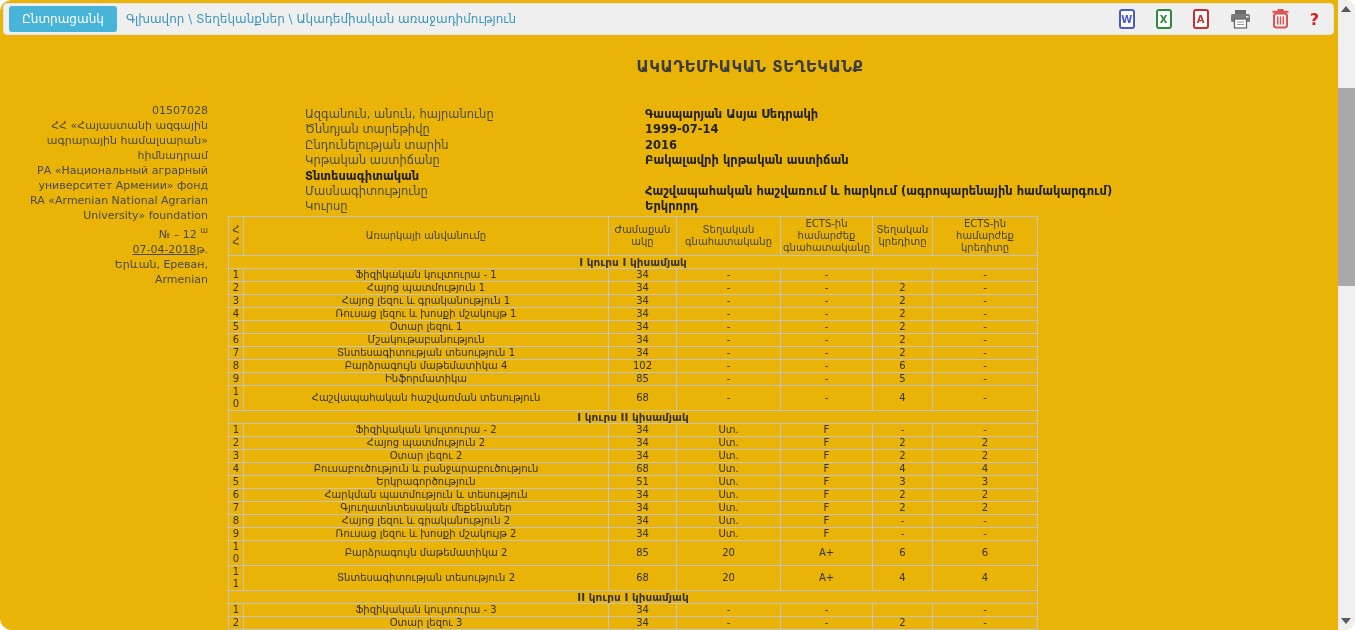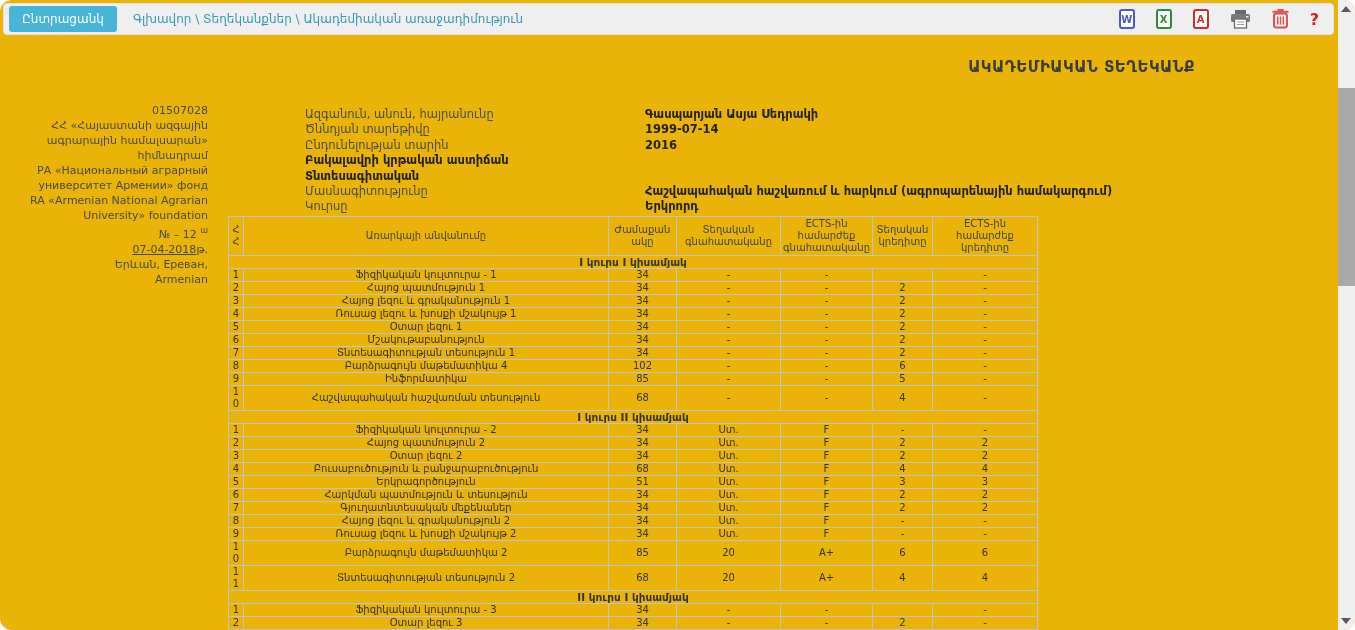--- a/index.html
+++ b/index.html
@@ -7,40 +7,40 @@
     font-family:"DejaVu Sans","Liberation Sans",sans-serif; }
   .screen { position:relative; width:1355px; height:630px; background:#eab308; overflow:hidden;border-radius:12px; }
 
   
   .toolbar { position:absolute; top:3px; left:3px; right:21px; height:32px;
     background:#efefef; border:1px solid #e2e2e2; border-radius:4px;
     display:flex; align-items:center; }
   .menu-btn { margin-left:5px; background:#47b4d8; color:#fff; border:none;
     border-radius:3px; padding:6px 13px; font-size:12px; cursor:pointer;
     font-family:"DejaVu Sans","Liberation Sans",sans-serif; }
-  .breadcrumb { margin-left:16px; color:#3a97ba; font-size:12px; cursor:pointer; }
+  .breadcrumb { margin-left:9px; color:#3a97ba; font-size:12px; cursor:pointer; }
   .tb-icons { margin-left:auto; margin-right:14px; display:flex; align-items:center; gap:21px; }
   .doc-icon { width:16px; height:20px; border:2px solid; border-radius:3px; background:#fff;
     display:flex; align-items:center; justify-content:center;
     font-size:10px; font-weight:bold; cursor:pointer; }
   .doc-icon.word  { border-color:#4a5bc8; color:#4a5bc8; }
   .doc-icon.excel { border-color:#2e8b3a; color:#2e8b3a; }
   .doc-icon.pdf   { border-color:#c9302c; color:#c9302c; }
   .tool-btn { cursor:pointer; display:flex; align-items:center; }
   .help-icon { color:#e21b1b; font-weight:bold; font-size:16px; cursor:pointer; }
 
   
   .vscroll { position:absolute; top:0; right:0; width:17px; height:630px; background:#f0f0f0; }
   .vs-up, .vs-down { position:absolute; left:3px; width:0; height:0; cursor:pointer; }
   .vs-up   { top:6px;    border-left:5px solid transparent; border-right:5px solid transparent; border-bottom:6px solid #5a5a5a; }
   .vs-down { bottom:6px; border-left:5px solid transparent; border-right:5px solid transparent; border-top:6px solid #5a5a5a; }
   .vs-thumb { position:absolute; left:0; top:88px; width:17px; height:198px; background:#a9a9a9; cursor:pointer; }
 
   
-  .doc-title { position:absolute; top:58px; left:305px; width:890px; text-align:right;
+  .doc-title { position:absolute; top:58px; left:305px; width:890px; text-align:center;
     font-size:15px; font-weight:bold; color:#3c3c3c; letter-spacing:0.5px; }
 
   .issuer { position:absolute; top:103px; left:8px; width:200px; text-align:right;
     font-size:11px; line-height:15px; color:#4a4a4a; }
   .issuer .num-sup { font-size:8px; vertical-align:super; }
   .issuer .date-ul { text-decoration:underline; }
 
   .student-info { position:absolute; top:107px; left:305px; width:900px; }
   .sf-row { display:flex; line-height:15.4px; }
   .sf-label { width:340px; font-size:11.5px; color:#4c4c4c; }
@@ -112,20 +112,21 @@
       </div>
       <div class="sf-row">
         <div class="sf-label">Ծննդյան տարեթիվը</div>
         <div class="sf-value">1999-07-14</div>
       </div>
       <div class="sf-row">
         <div class="sf-label">Ընդունելության տարին</div>
         <div class="sf-value">2016</div>
       </div>
       <div class="sf-row">
+        <div class="sf-label">Կրթական աստիճանը</div>
         <div class="sf-value">Բակալավրի կրթական աստիճան</div>
       </div>
       <div class="sf-row">
         <div class="sf-value">Տնտեսագիտական</div>
       </div>
       <div class="sf-row">
         <div class="sf-label">Մասնագիտությունը</div>
         <div class="sf-value">Հաշվապահական հաշվառում և հարկում (ագրոպարենային համակարգում)</div>
       </div>
       <div class="sf-row">

